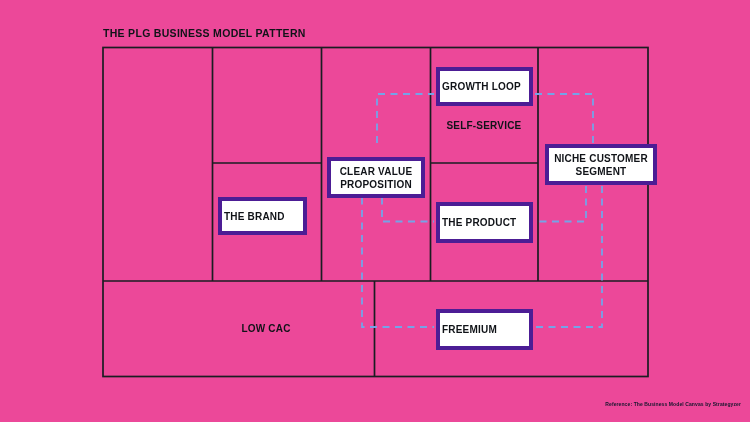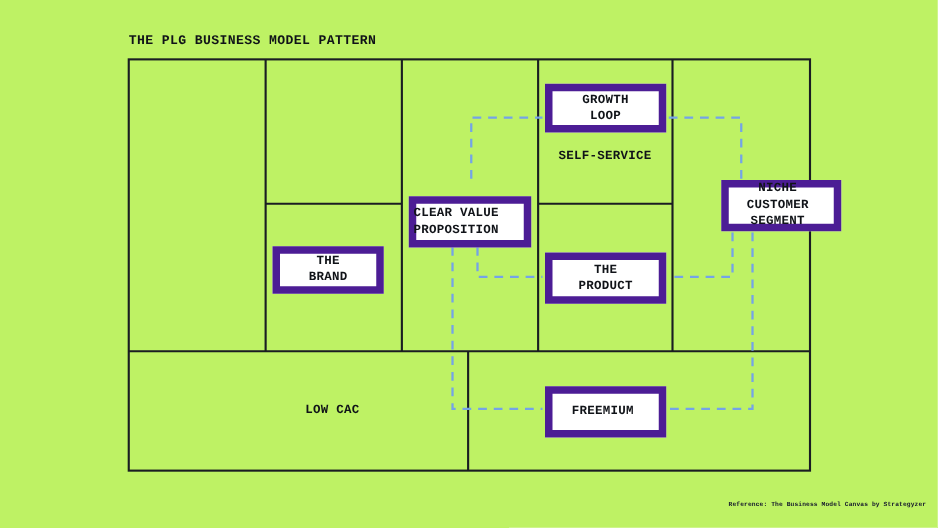--- a/index.html
+++ b/index.html
@@ -1,38 +1,38 @@
 <!DOCTYPE html>
 <html><head>
 <meta charset="utf-8">
 <style>
   html,body{margin:0;padding:0;}
   #app{
     position:relative;
     width:750px;height:422px;
-    background:#bef264;
-    font-family:Liberation Mono, monospace;
+    background:#ec4899;
+    font-family:Liberation Sans, sans-serif;
     overflow:hidden;
   }
   .title{
     position:absolute;left:103px;top:27px;
     font-size:10.5px;font-weight:bold;letter-spacing:0.3px;
     color:#101318;white-space:nowrap;
   }
   svg.diagram-lines{position:absolute;left:0;top:0;}
   .node{
     position:absolute;
     background:#ffffff;
-    border:6px solid #4c1d95;
+    border:4px solid #4c1d95;
     box-sizing:border-box;
-    display:flex;align-items:center;justify-content:flex-end;
+    display:flex;align-items:center;justify-content:flex-start;
     text-align:center;
     font-weight:bold;font-size:10px;letter-spacing:0.2px;
     color:#101318;line-height:1.3;
-    padding:0 20px;
+    padding:0 2px;
   }
   .float-label{
     position:absolute;
     font-weight:bold;font-size:10px;letter-spacing:0.2px;
     color:#101318;text-align:center;
   }
   .footer-ref{
     position:absolute;right:9px;bottom:15px;
     font-size:5px;font-weight:bold;letter-spacing:0.1px;
     color:#13162c;white-space:nowrap;
@@ -70,21 +70,21 @@
   </svg>
 
   <div class="node" style="left:436px;top:67px;width:97px;height:39px;">
     <span>GROWTH LOOP</span>
   </div>
 
   <div class="node" style="left:327px;top:157px;width:98px;height:41px;">
     <span>CLEAR VALUE PROPOSITION</span>
   </div>
 
-  <div class="node" style="left:545px;top:144px;width:96px;height:41px;margin-left:32px;">
+  <div class="node" style="left:545px;top:144px;width:112px;height:41px;">
     <span>NICHE CUSTOMER SEGMENT</span>
   </div>
 
   <div class="node" style="left:218px;top:197px;width:89px;height:38px;">
     <span>THE BRAND</span>
   </div>
 
   <div class="node" style="left:436px;top:309px;width:97px;height:41px;">
     <span>FREEMIUM</span>
   </div>

